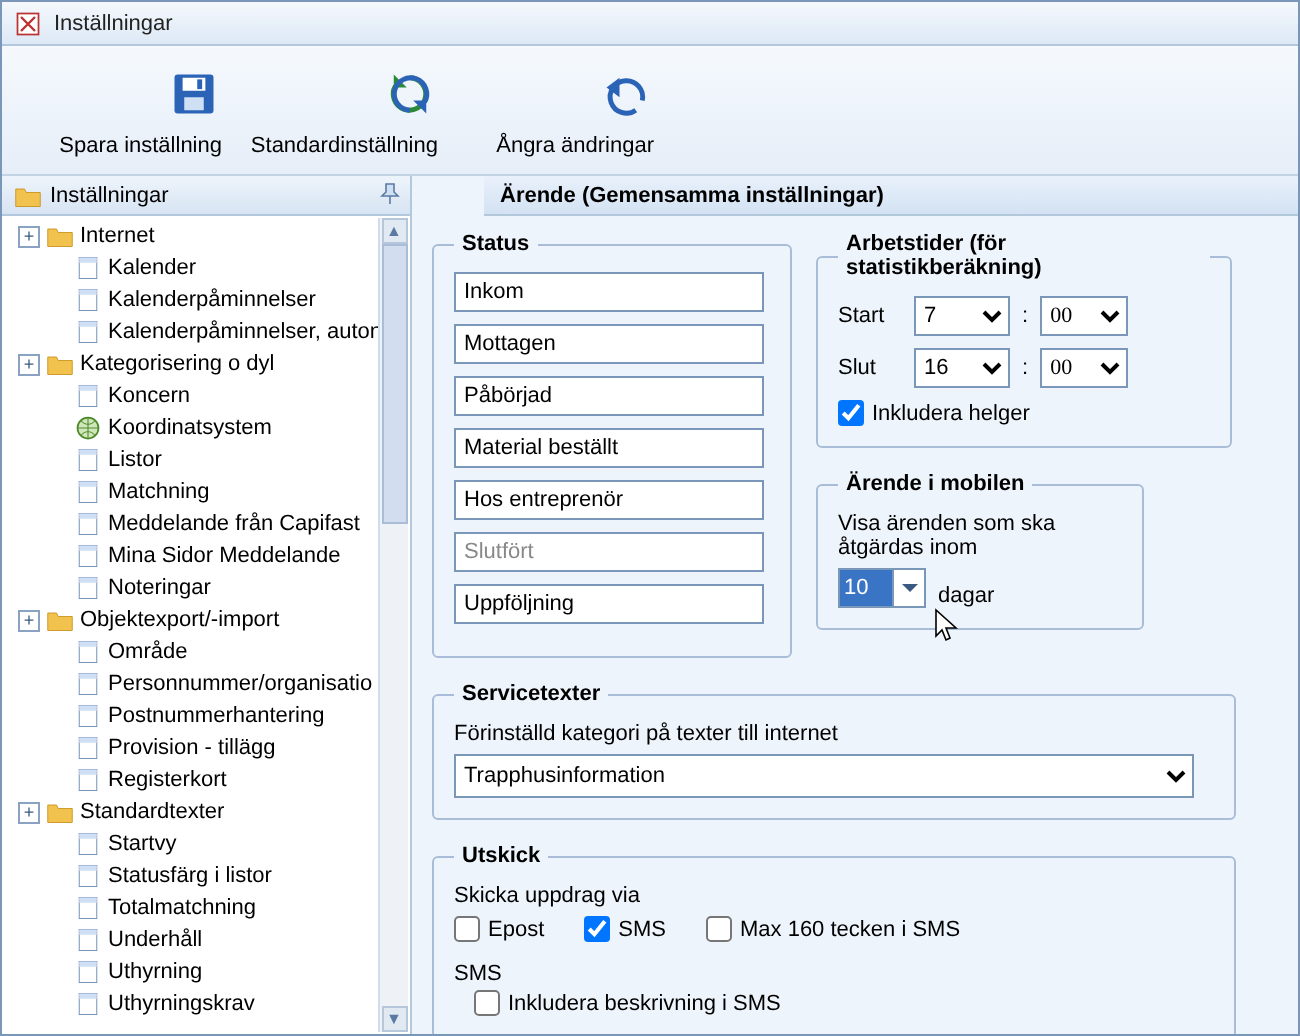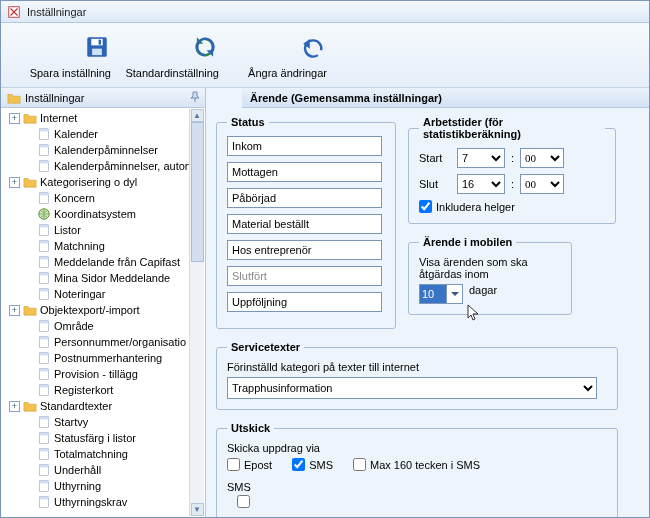--- a/index.html
+++ b/index.html
@@ -162,21 +162,21 @@
   .row { display:flex; align-items:center; margin-bottom:6px; gap:6px;}
   .row label.k { width: 32px; }
   select.small{
     height: 20px; border:1px solid #7a96b8; background:#fff; font:inherit;
   }
   select.w48{ width:48px;}
   select.w44{ width:44px;font-family:Liberation Serif, serif;}
   .chk { display:flex; align-items:center; gap:4px; cursor:pointer;}
   .chk input{ margin:0;}
   .fs-mobile { width:164px; }
-  .fs-mobile .inrow{ display:flex; align-items:flex-start; gap:6px; margin-top:4px;}
+  .fs-mobile .inrow{ display:flex; align-items:flex-end; gap:6px; margin-top:4px;}
   .selwrap{
     position:relative; display:inline-flex; align-items:center;
     border:1px solid #7a96b8; background:#fff; height:20px;
   }
   .selwrap input{
     width:26px; border:none; height:18px; padding:1px 2px; font:inherit; color:#000;
   }
   .selwrap input.hl{
     background:#3a74c4; color:#fff;
   }
@@ -592,19 +592,20 @@
                 <span>SMS</span>
               </label>
             <label class="chk">
                 <input type="checkbox" id="ck-160" style="">
                 <span>Max 160 tecken i SMS</span>
               </label>
           </div>
           <div>SMS</div>
           <label class="chk" style="margin-top:2px;margin-left:10px;">
               <input type="checkbox" id="ck-incdesc" style="">
+              <span>Inkludera beskrivning i SMS</span>
             </label>
         </fieldset>
 
       </div>
     </div>
   </div>
 </div>
 
 </body></html>

